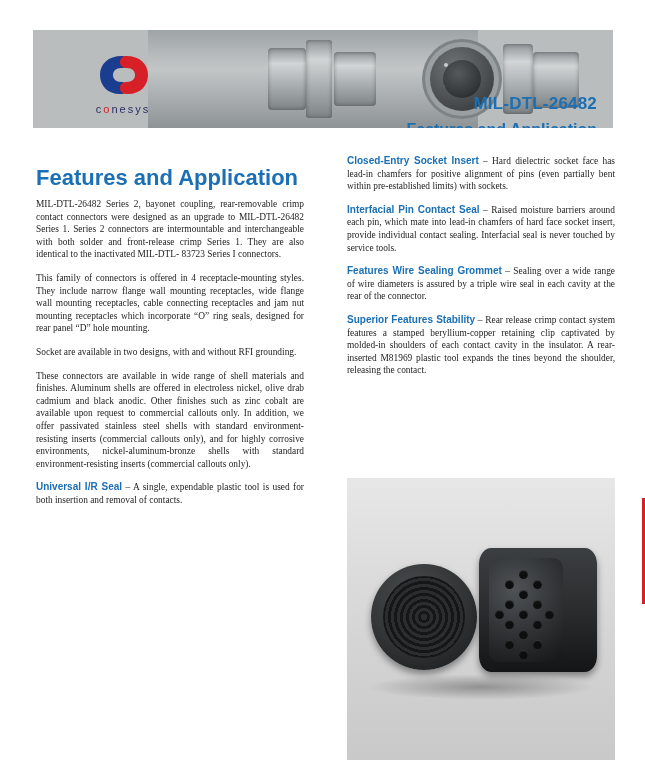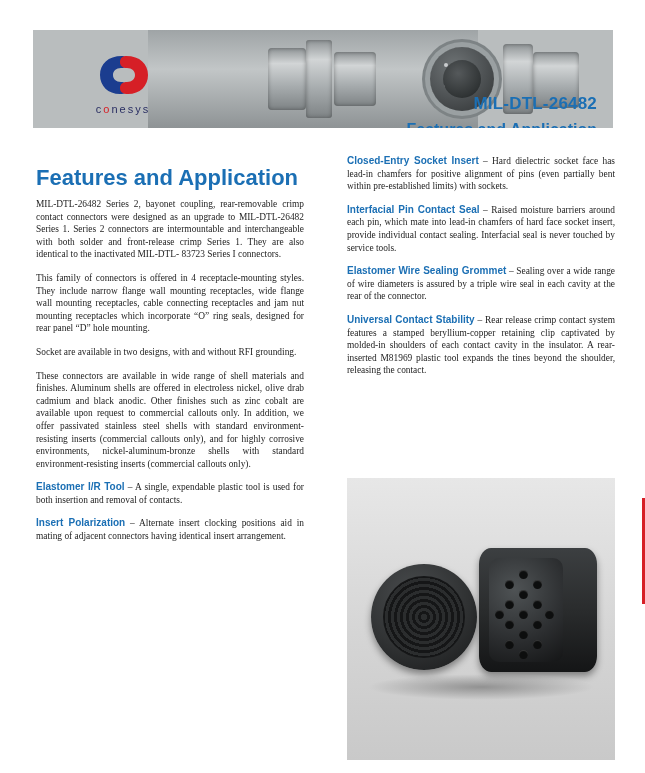--- a/index.html
+++ b/index.html
@@ -281,29 +281,28 @@
     </div>
   </div>
 
   <h1 class="page-title">Features and Application</h1>
 
   <div class="col col-left">
     <p><span>MIL-DTL-26482 Series 2, bayonet coupling, rear-removable crimp contact connectors were designed as an upgrade to MIL-DTL-26482 Series 1.  Series 2 connectors are intermountable and interchangeable with both solder and front-release crimp Series 1. They are also identical to the inactivated MIL-DTL- 83723 Series I connectors.</span></p>
     <p><span>This family of connectors is offered in 4 receptacle-mounting styles. They include narrow flange wall mounting receptacles, wide flange wall mounting receptacles, cable connecting receptacles and jam nut mounting receptacles which incorporate “O” ring seals, designed for rear panel “D” hole mounting.</span></p>
     <p><span>Socket are available in two designs, with and without RFI grounding.</span></p>
     <p><span>These connectors are available in wide range of shell materials and finishes. Aluminum shells are offered in electroless nickel, olive drab cadmium and black anodic. Other finishes such as zinc cobalt are available upon request to commercial callouts only. In addition, we offer passivated stainless steel shells with standard environment-resisting inserts (commercial callouts only), and for highly corrosive environments, nickel-aluminum-bronze shells with  standard environment-resisting  inserts (commercial callouts only).</span></p>
-    <p><span class="lead">Elastomer I/R Tool</span><span> – A single, expendable plastic tool is used for both insertion and removal of contacts.</span></p>
-    <p><span class="lead">Insert Polarization</span><span> – Alternate insert clocking positions aid in mating of adjacent connectors having identical insert arrangement.</span></p>
+    <p><span class="lead">Universal I/R Seal</span><span> – A single, expendable plastic tool is used for both insertion and removal of contacts.</span></p>
   </div>
 
   <div class="col col-right">
     <p><span class="lead">Closed-Entry Socket Insert</span><span> – Hard dielectric socket face has lead-in chamfers for positive alignment of pins (even partially bent within pre-established limits) with sockets.</span></p>
     <p><span class="lead">Interfacial Pin Contact Seal</span><span> – Raised moisture barriers around each pin, which mate into lead-in chamfers of hard face socket insert, provide individual contact sealing. Interfacial seal is never touched by service tools.</span></p>
-    <p><span class="lead">Elastomer Wire Sealing Grommet</span><span> – Sealing over a wide range of wire diameters is assured by a triple wire seal in each cavity at the rear of the connector.</span></p>
-    <p><span class="lead">Universal Contact Stability</span><span> – Rear release crimp contact system features a stamped beryllium-copper retaining clip captivated by molded-in shoulders of each contact cavity in the insulator. A rear-inserted M81969 plastic tool expands the tines beyond the shoulder, releasing the contact.</span></p>
+    <p><span class="lead">Features Wire Sealing Grommet</span><span> – Sealing over a wide range of wire diameters is assured by a triple wire seal in each cavity at the rear of the connector.</span></p>
+    <p><span class="lead">Superior Features Stability</span><span> – Rear release crimp contact system features a stamped beryllium-copper retaining clip captivated by molded-in shoulders of each contact cavity in the insulator. A rear-inserted M81969 plastic tool expands the tines beyond the shoulder, releasing the contact.</span></p>
   </div>
 
   <div class="photo">
     <div class="shadow"></div>
     <div class="conn-a"></div>
     <div class="conn-b">
       <div class="face">
         <div class="sock" style="left:30px;top:12px;"></div>
         <div class="sock" style="left:16px;top:22px;"></div>
         <div class="sock" style="left:44px;top:22px;"></div>

